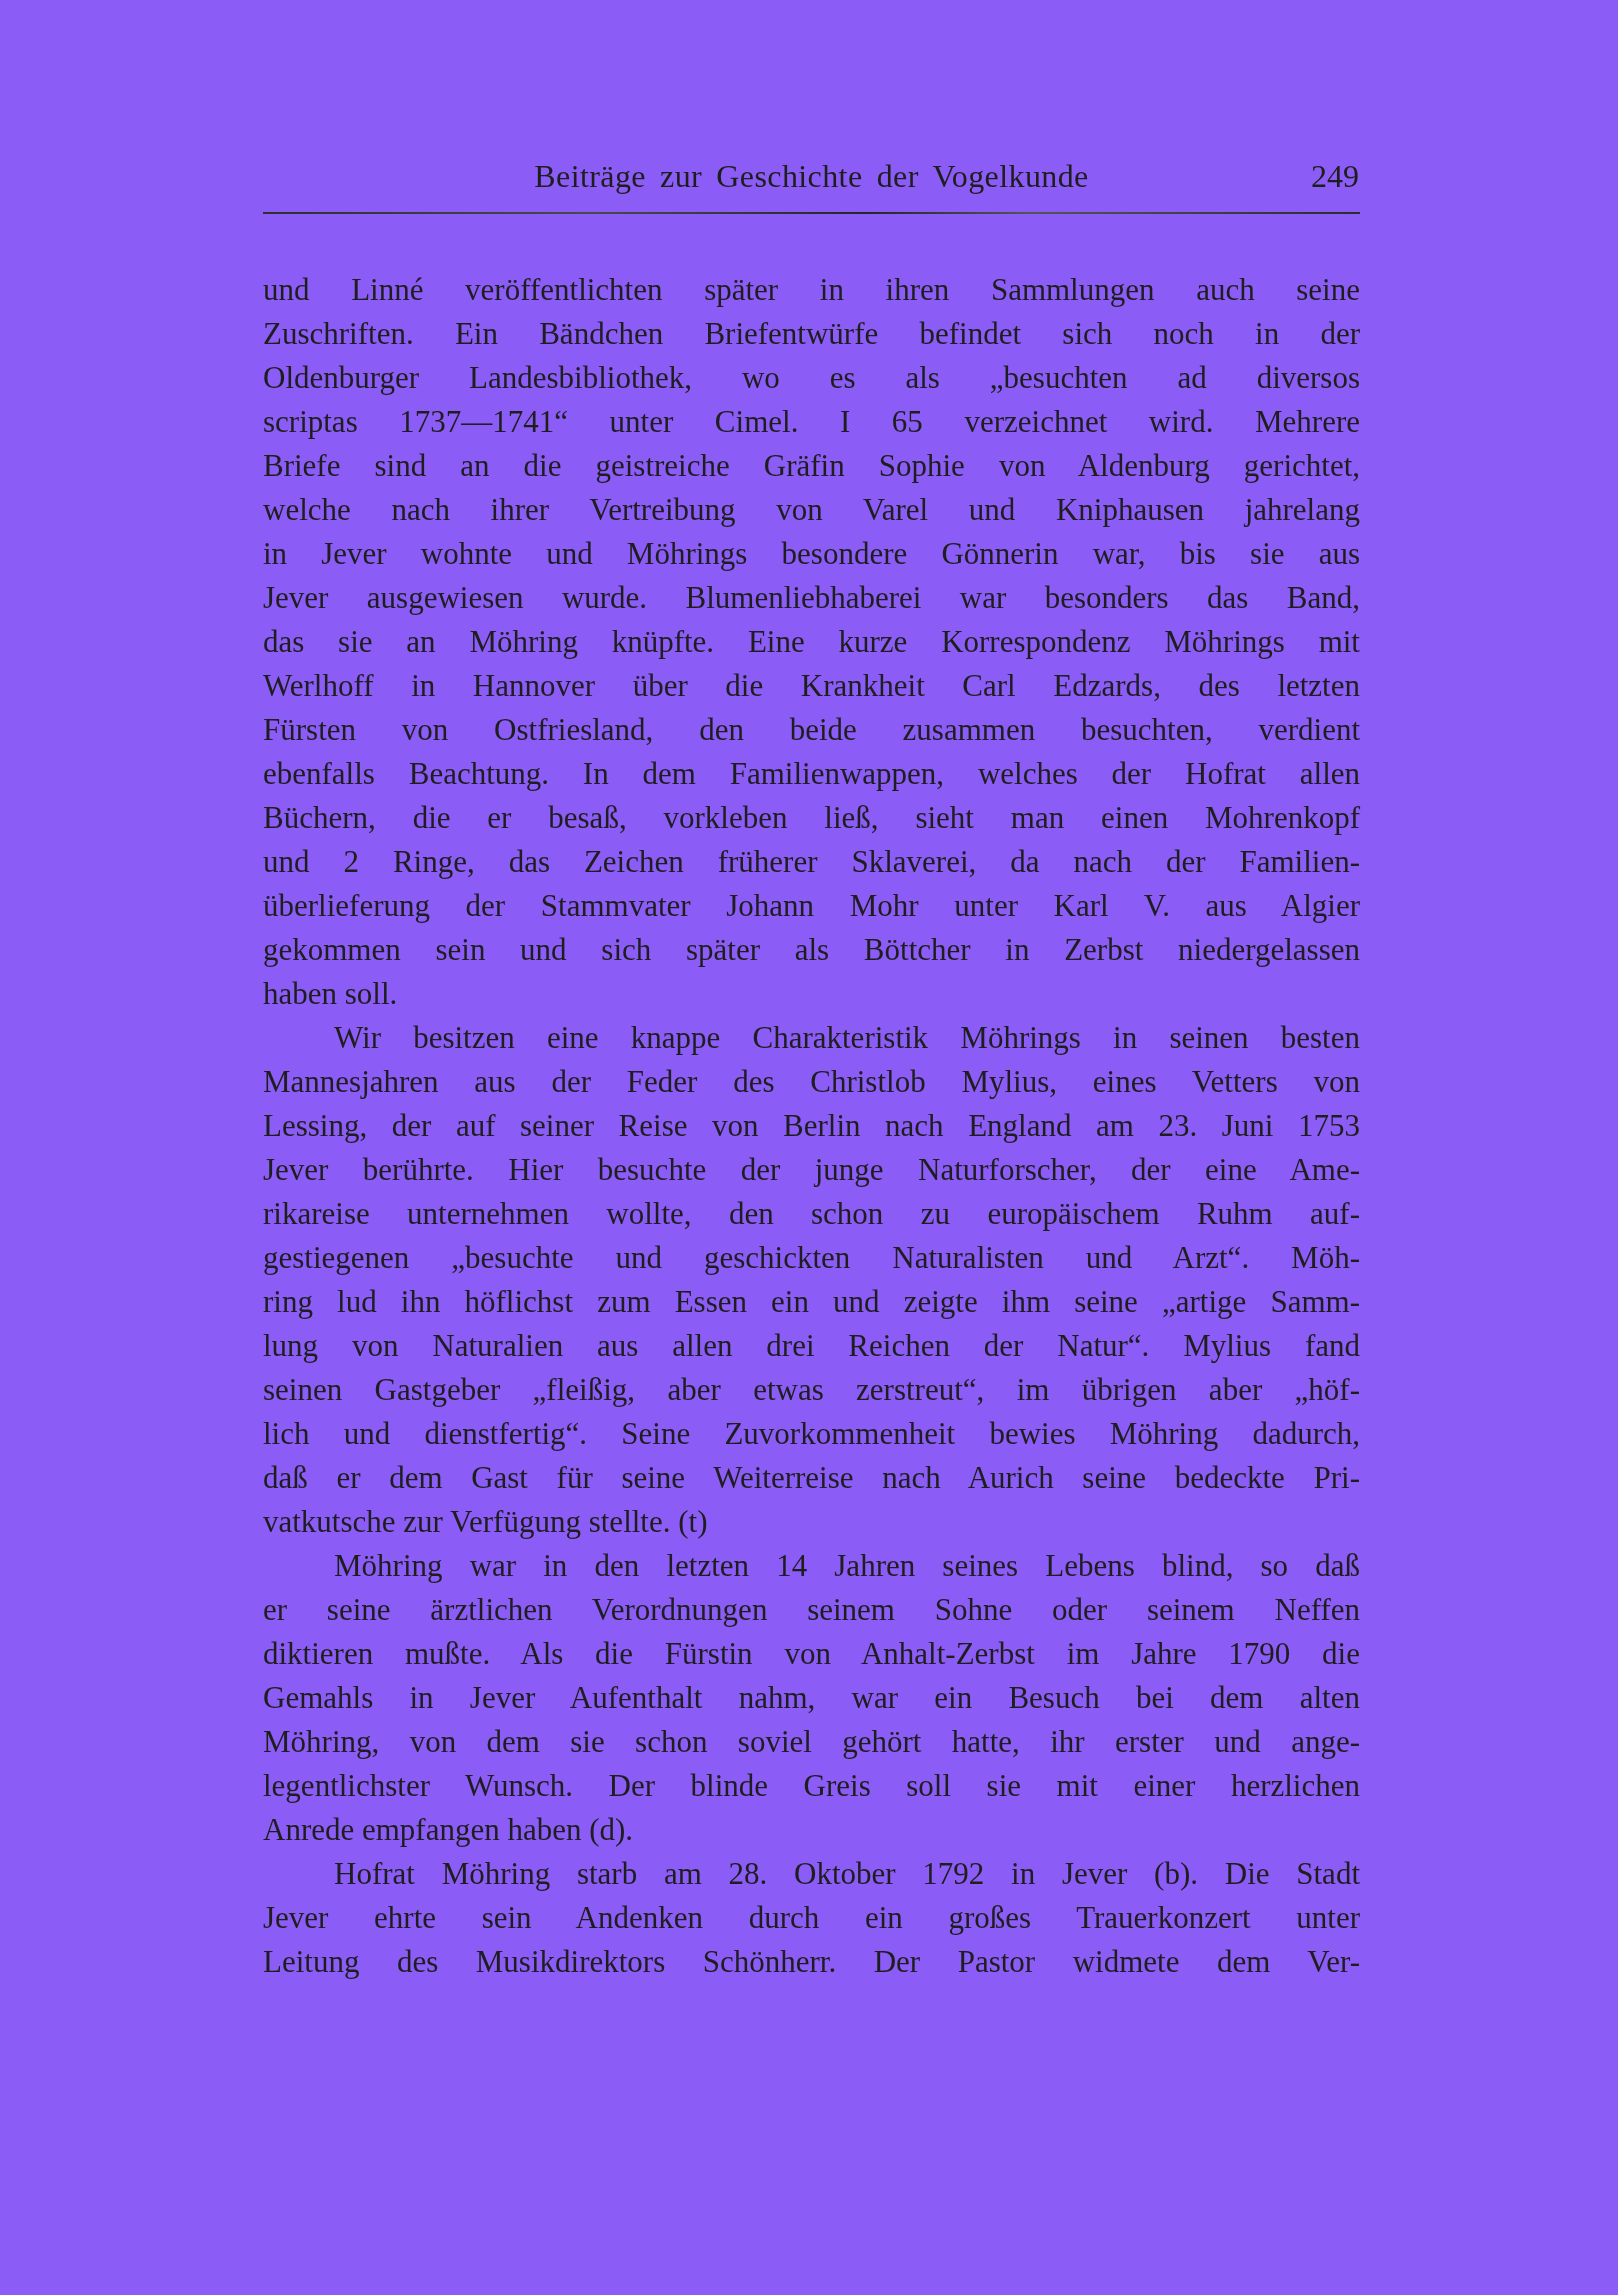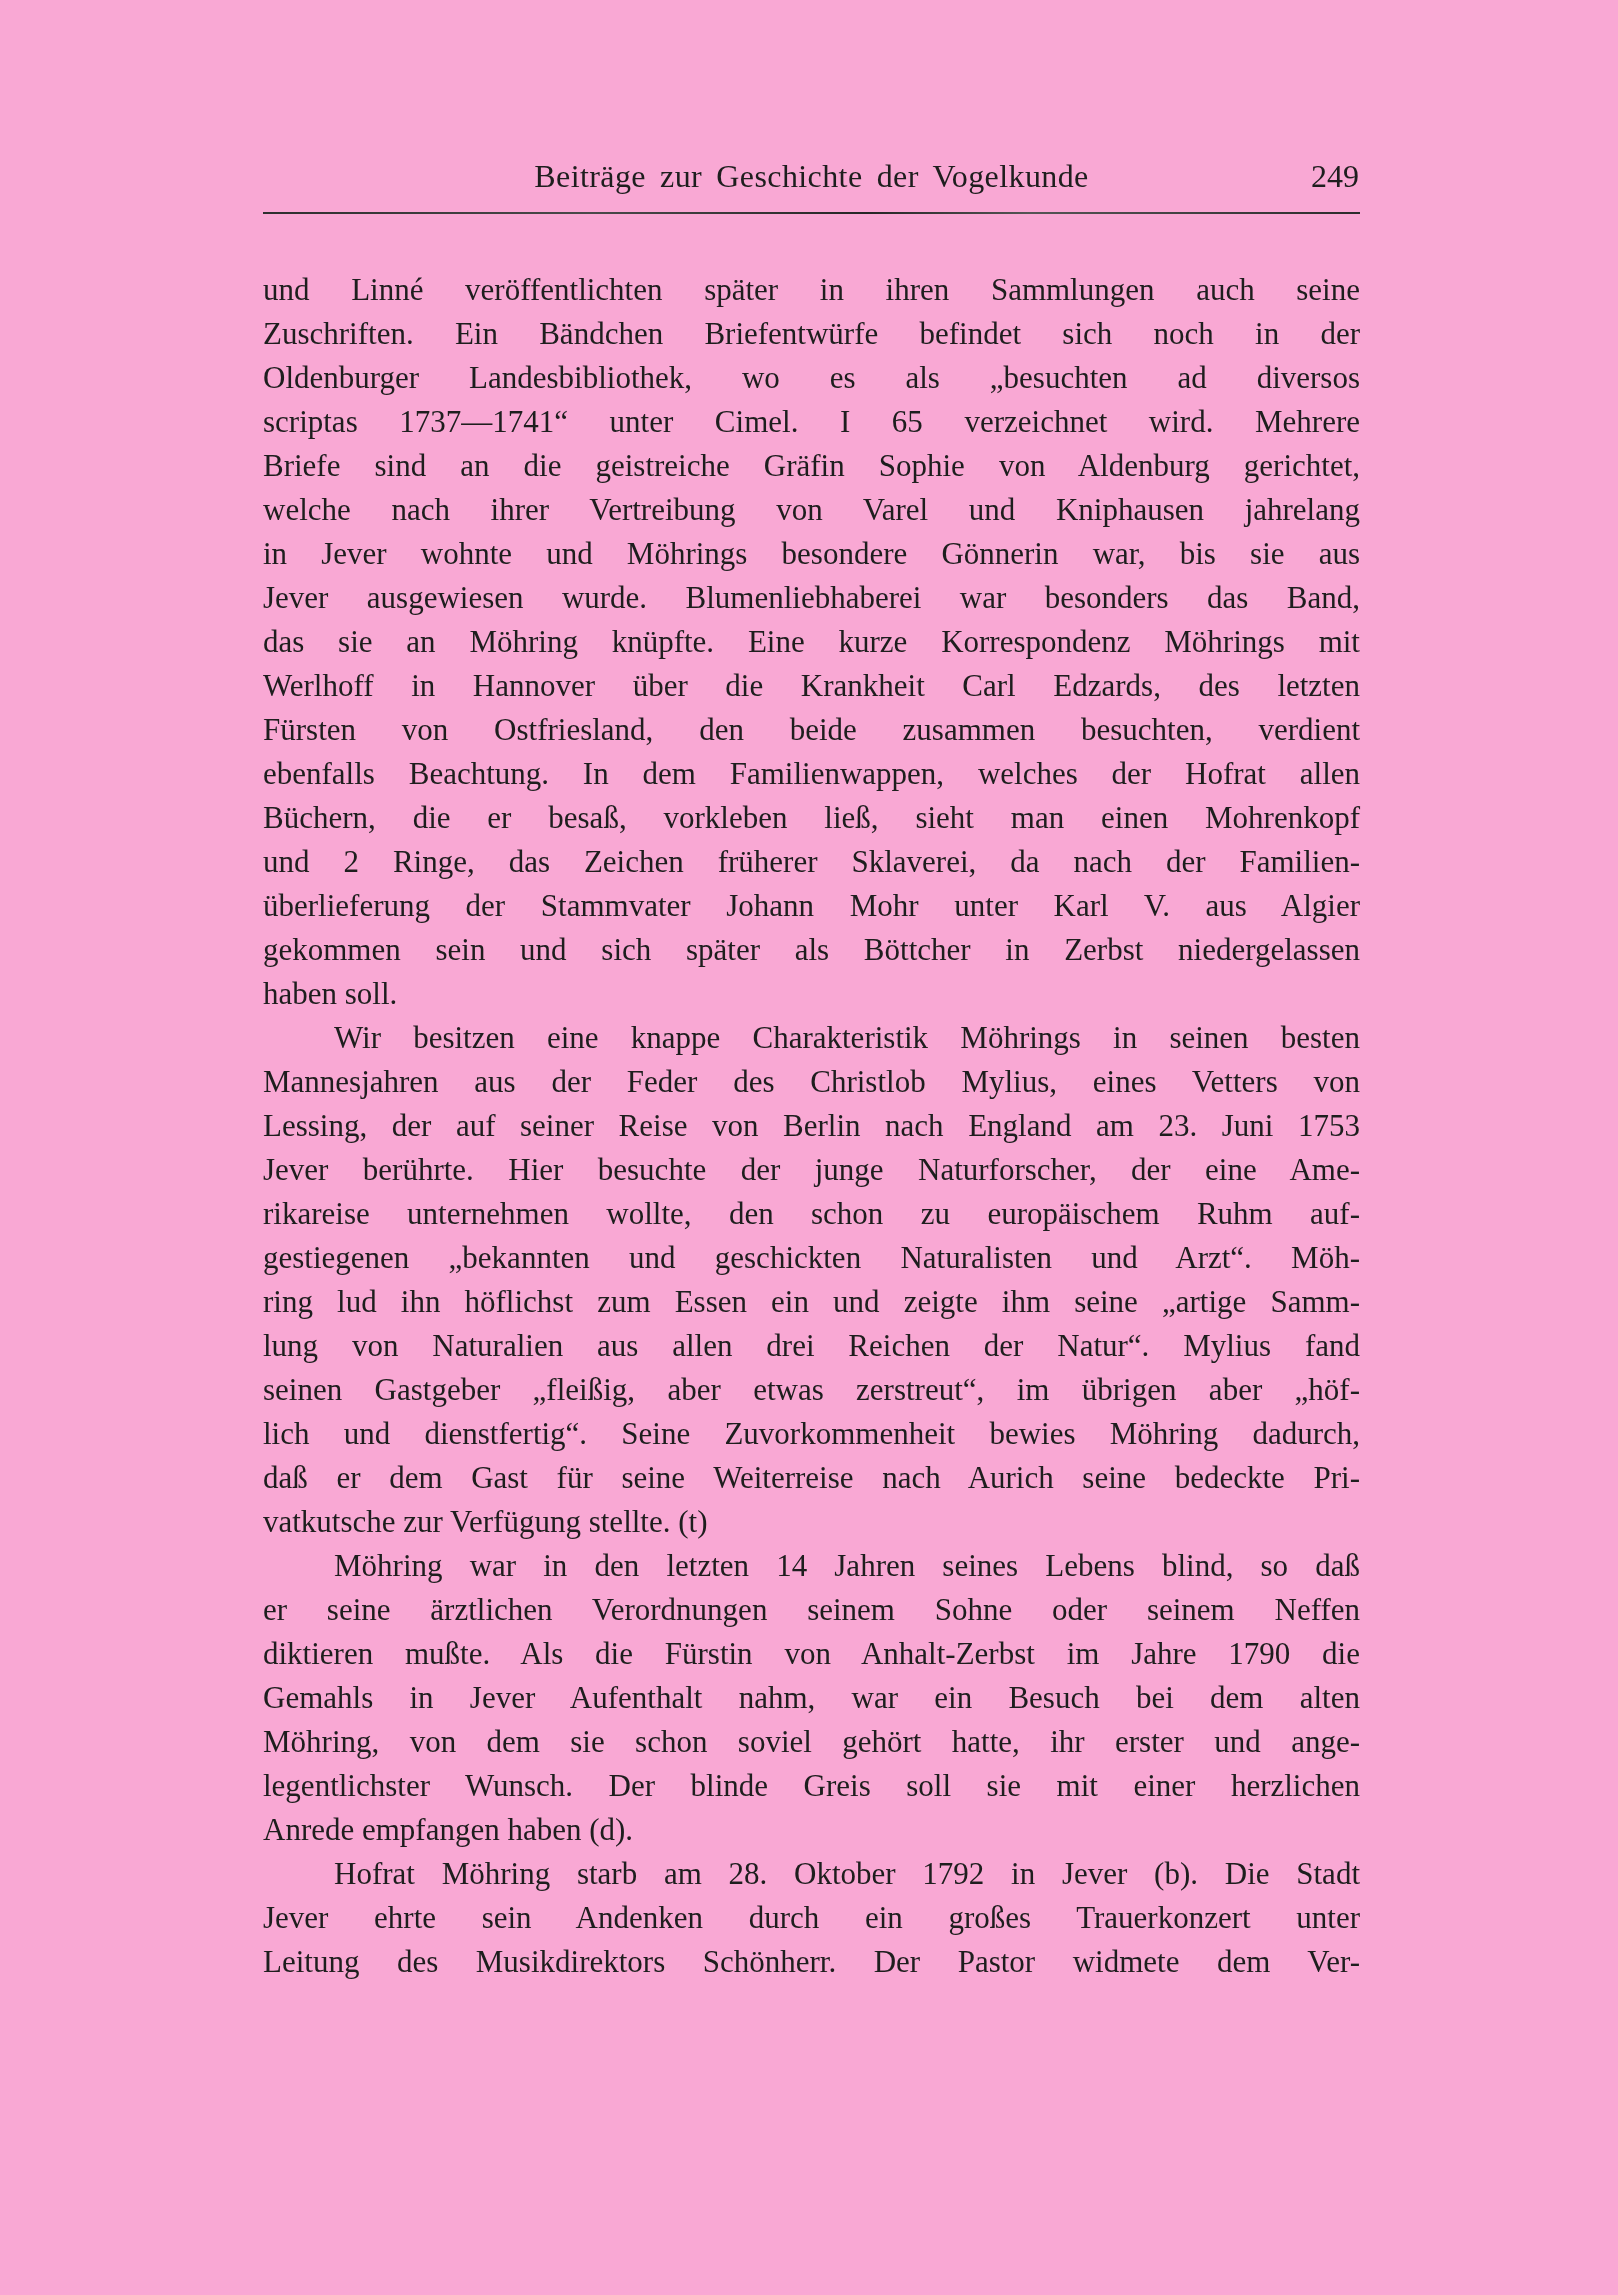--- a/index.html
+++ b/index.html
@@ -4,21 +4,21 @@
 <style>
   html, body {
     margin: 0;
     padding: 0;
     background: #ffffff;
   }
   .page {
     position: relative;
     width: 1618px;
     height: 2295px;
-    background: #f9a8d4;
+    background: #8b5cf6;
     font-family: "Liberation Serif", "DejaVu Serif", serif;
     color: #1e1e1e;
     overflow: hidden;
   }
   .content {
     position: absolute;
     left: 263px;
     top: 158px;
     width: 1097px;
   }
@@ -94,21 +94,21 @@
       <div class="line">und 2 Ringe, das Zeichen früherer Sklaverei, da nach der Familien-</div>
       <div class="line">überlieferung der Stammvater Johann Mohr unter Karl V. aus Algier</div>
       <div class="line">gekommen sein und sich später als Böttcher in Zerbst niedergelassen</div>
       <div class="line last">haben soll.</div>
 
       <div class="line indent">Wir besitzen eine knappe Charakteristik Möhrings in seinen besten</div>
       <div class="line">Mannesjahren aus der Feder des Christlob Mylius, eines Vetters von</div>
       <div class="line">Lessing, der auf seiner Reise von Berlin nach England am 23. Juni 1753</div>
       <div class="line">Jever berührte. Hier besuchte der junge Naturforscher, der eine Ame-</div>
       <div class="line">rikareise unternehmen wollte, den schon zu europäischem Ruhm auf-</div>
-      <div class="line">gestiegenen „bekannten und geschickten Naturalisten und Arzt“. Möh-</div>
+      <div class="line">gestiegenen „besuchte und geschickten Naturalisten und Arzt“. Möh-</div>
       <div class="line">ring lud ihn höflichst zum Essen ein und zeigte ihm seine „artige Samm-</div>
       <div class="line">lung von Naturalien aus allen drei Reichen der Natur“. Mylius fand</div>
       <div class="line">seinen Gastgeber „fleißig, aber etwas zerstreut“, im übrigen aber „höf-</div>
       <div class="line">lich und dienstfertig“. Seine Zuvorkommenheit bewies Möhring dadurch,</div>
       <div class="line">daß er dem Gast für seine Weiterreise nach Aurich seine bedeckte Pri-</div>
       <div class="line last">vatkutsche zur Verfügung stellte. (t)</div>
 
       <div class="line indent">Möhring war in den letzten 14 Jahren seines Lebens blind, so daß</div>
       <div class="line">er seine ärztlichen Verordnungen seinem Sohne oder seinem Neffen</div>
       <div class="line">diktieren mußte. Als die Fürstin von Anhalt-Zerbst im Jahre 1790 die</div>

